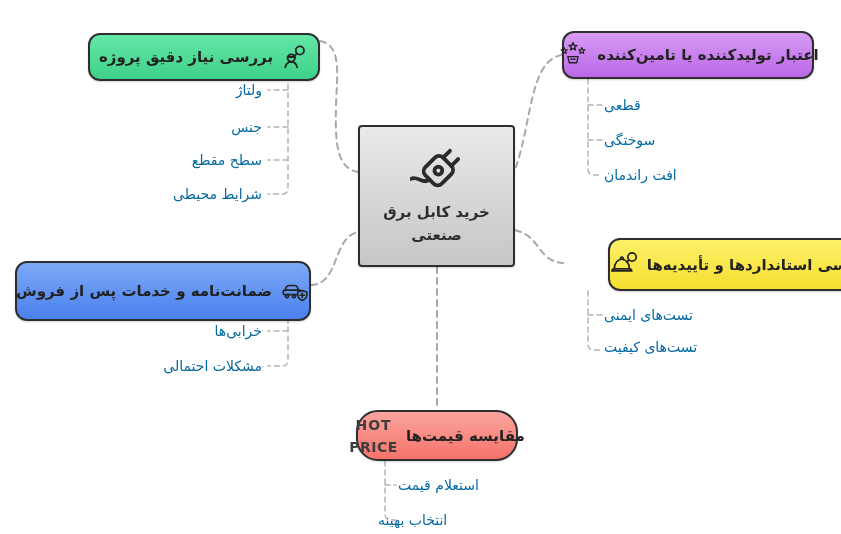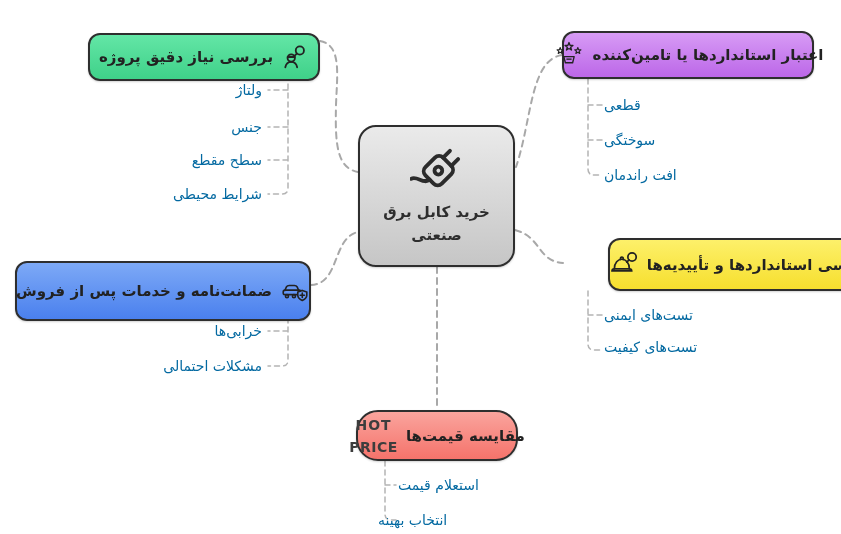--- a/index.html
+++ b/index.html
@@ -18,21 +18,21 @@
   .node-label {
     font-size:15px; font-weight:600; color:#222; white-space:nowrap; direction:rtl;
   }
   .n-green  { left:88px;  top:17px;  width:232px; height:48px; background:linear-gradient(180deg,#63e6a6,#3fd189);margin-top:16px; }
   .n-purple { left:562px; top:31px;  width:252px; height:48px; background:linear-gradient(180deg,#d79bf5,#bc67e8); }
   .n-blue   { left:15px;  top:261px; width:296px; height:60px; background:linear-gradient(180deg,#7da9f6,#4a80ee); }
   .n-yellow { left:563px; top:238px; width:264px; height:53px; background:linear-gradient(180deg,#fdf06a,#f6df2e);margin-left:45px; }
   .n-red    { left:356px; top:410px; width:162px; height:51px; background:linear-gradient(180deg,#faa49d,#f5736b);border-radius:22px; }
   .n-center {
     left:358px; top:125px; width:157px; height:142px;
-    flex-direction:column; gap:2px; border-radius:18px; border-width:2.5px;
+    flex-direction:column; gap:2px; border-radius:4px; border-width:2.5px;
     background:linear-gradient(180deg,#eaeaea,#c6c6c6);
   }
   .center-label {
     font-size:15px; font-weight:700; color:#2e2e2e; text-align:center;
     line-height:1.55; width:112px; direction:rtl;
   }
   .child-label {
     position:absolute; height:18px; line-height:18px; font-size:14px;
     color:#0369a1; white-space:nowrap; direction:rtl;
   }
@@ -103,21 +103,21 @@
   <div class="node n-purple">
     <span class="icon-box">
       <svg width="32" height="28" viewBox="0 0 30 27" stroke="#222" stroke-width="1.3" fill="none" stroke-linejoin="round">
         <polygon points="0,-4 1,-1.3 3.8,-1.2 1.6,0.5 2.4,3.2 0,1.7 -2.4,3.2 -1.6,0.5 -3.8,-1.2 -1,-1.3" transform="translate(15,5.5)"></polygon>
         <polygon points="0,-4 1,-1.3 3.8,-1.2 1.6,0.5 2.4,3.2 0,1.7 -2.4,3.2 -1.6,0.5 -3.8,-1.2 -1,-1.3" transform="translate(6.5,9.5) scale(0.8)"></polygon>
         <polygon points="0,-4 1,-1.3 3.8,-1.2 1.6,0.5 2.4,3.2 0,1.7 -2.4,3.2 -1.6,0.5 -3.8,-1.2 -1,-1.3" transform="translate(23.5,9.5) scale(0.8)"></polygon>
         <path d="M 10 15 H 20 L 18.5 21 H 11.5 Z"></path>
         <path d="M 12.5 17.5 H 17.5"></path>
       </svg>
     </span>
-    <span class="node-label">اعتبار استانداردها یا تامین‌کننده</span>
+    <span class="node-label">اعتبار تولیدکننده یا تامین‌کننده</span>
   </div>
   <div class="child-label" style="left:604px; top:96px">قطعی</div>
   <div class="child-label" style="left:604px; top:131px">سوختگی</div>
   <div class="child-label" style="left:604px; top:166px">افت راندمان</div>
 
   <div class="node n-blue">
     <span class="node-label">ضمانت‌نامه و خدمات پس از فروش</span>
     <span class="icon-box">
       <svg width="30" height="28" viewBox="0 0 28 26" stroke="#222" stroke-width="1.5" fill="none" stroke-linecap="round">
         <path d="M 4.5 12.5 L 6 9.2 C 6.5 8.2 7.3 7.8 8.6 7.8 H 13.4 C 14.7 7.8 15.5 8.2 16 9.2 L 17.5 12.5"></path>

